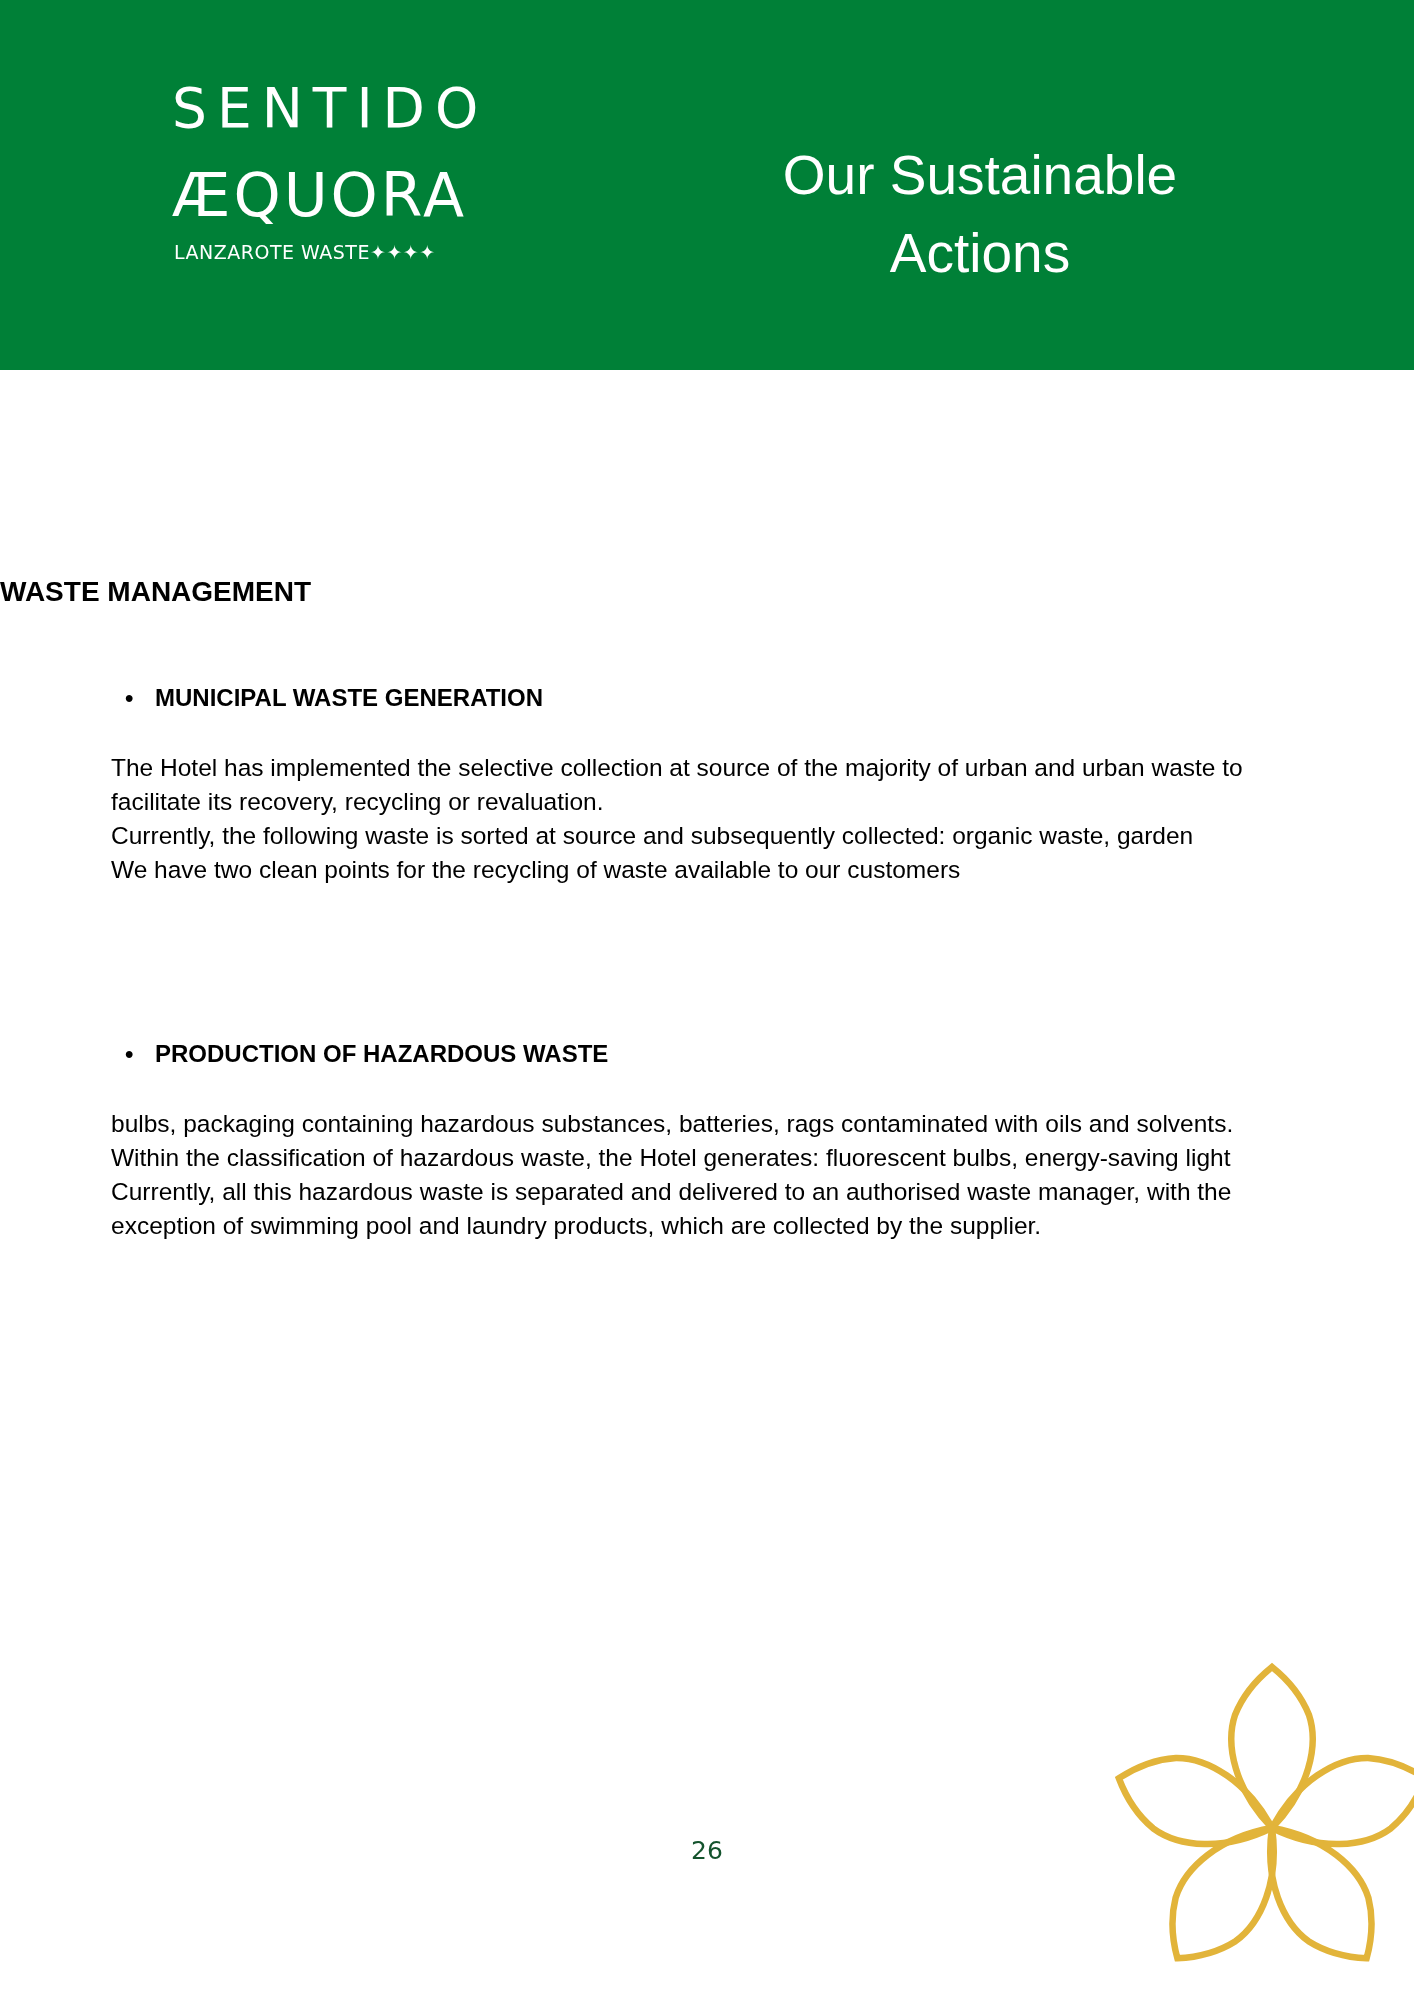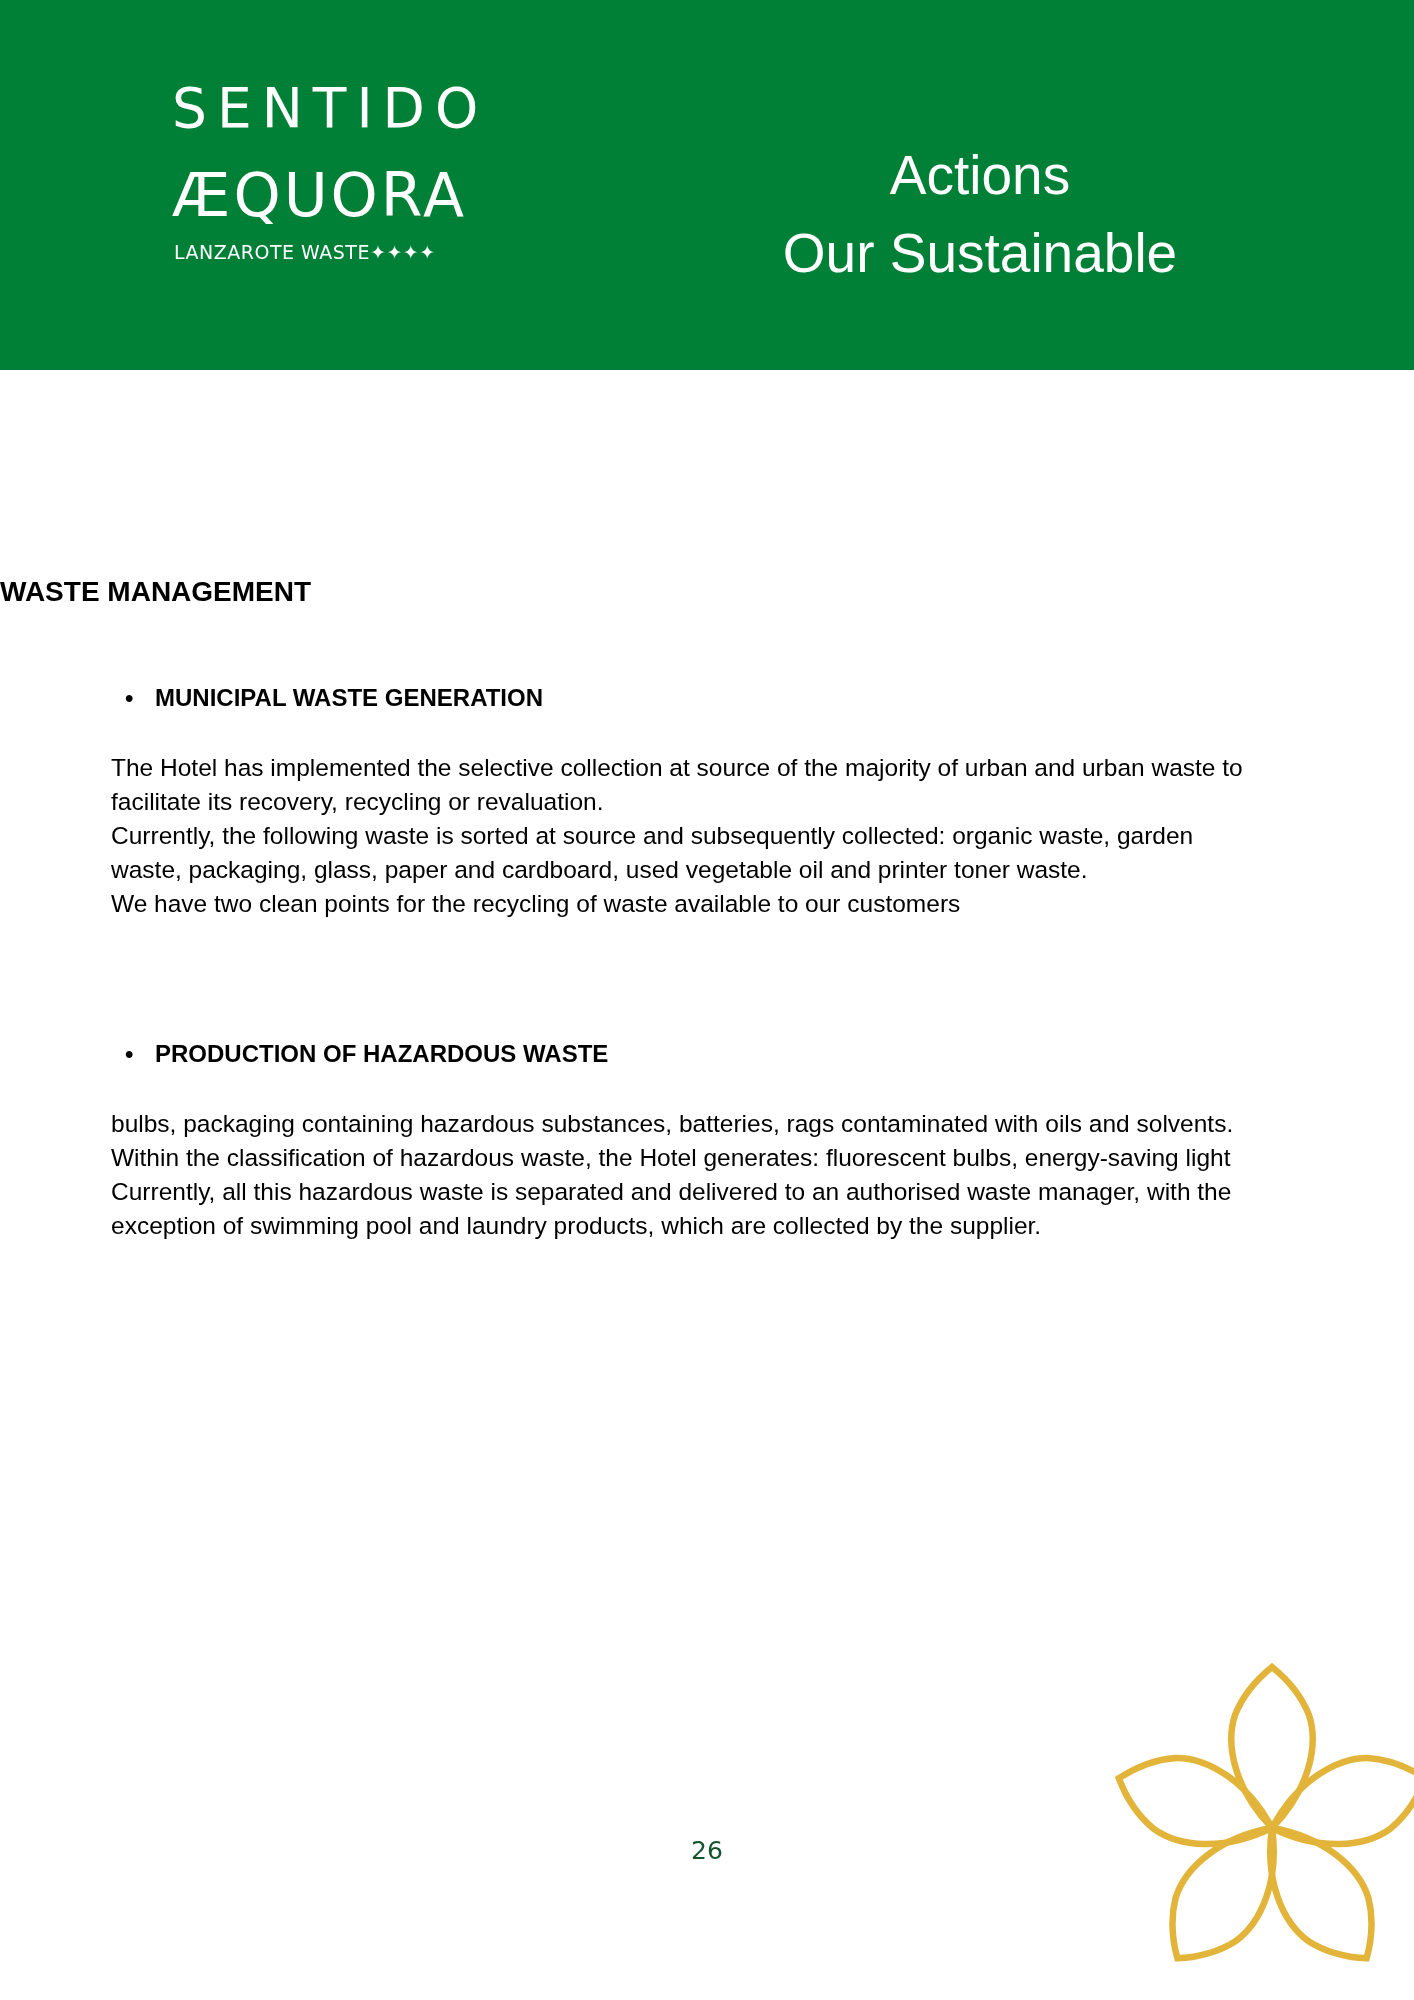--- a/index.html
+++ b/index.html
@@ -26,36 +26,35 @@
 </head>
 <body>
 
 <div class="header">
   <div class="logo">
     <div class="logo-l1">SENTIDO</div>
     <div class="logo-l2">ÆQUORA</div>
     <div class="logo-l3">LANZAROTE WASTE✦✦✦✦</div>
   </div>
   <div class="title">
+    <div>Our Sustainable</div>
     <div>Actions</div>
-    <div>Our Sustainable</div>
   </div>
 </div>
 
 <div class="section-title">WASTE MANAGEMENT</div>
 
 <div class="bullet-heading" style="top:684px;">
   <span class="dot">•</span><span>MUNICIPAL WASTE GENERATION</span>
 </div>
 
 <div class="para" style="top:751px;">
   <span>The Hotel has implemented the selective collection at source of the majority of urban and urban waste to</span>
   <span>facilitate its recovery, recycling or revaluation.</span>
   <span>Currently, the following waste is sorted at source and subsequently collected: organic waste, garden</span>
-  <span>waste, packaging, glass, paper and cardboard, used vegetable oil and printer toner waste.</span>
   <span>We have two clean points for the recycling of waste available to our customers</span>
 </div>
 
 <div class="bullet-heading" style="top:1040px;">
   <span class="dot">•</span><span>PRODUCTION OF HAZARDOUS WASTE</span>
 </div>
 
 <div class="para" style="top:1107px;">
   <span>bulbs, packaging containing hazardous substances, batteries, rags contaminated with oils and solvents.</span>
   <span>Within the classification of hazardous waste, the Hotel generates: fluorescent bulbs, energy-saving light</span>

